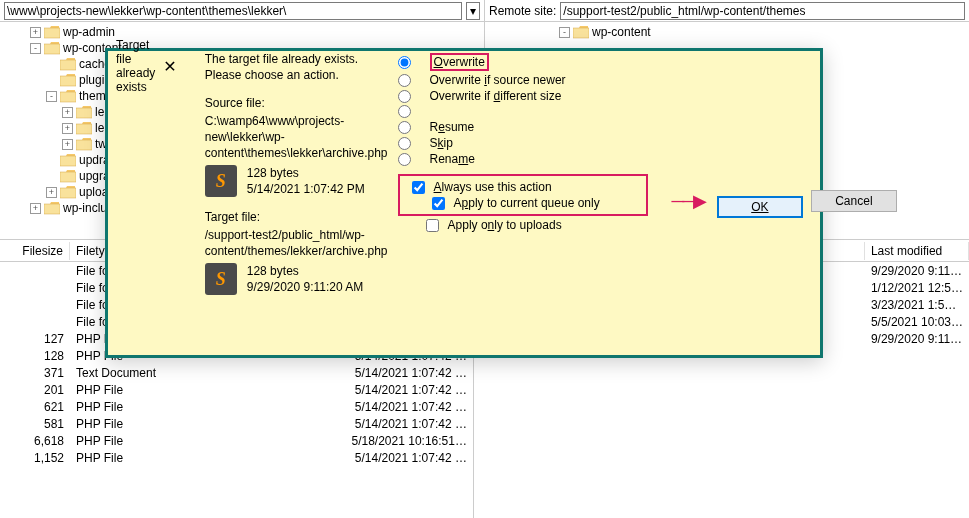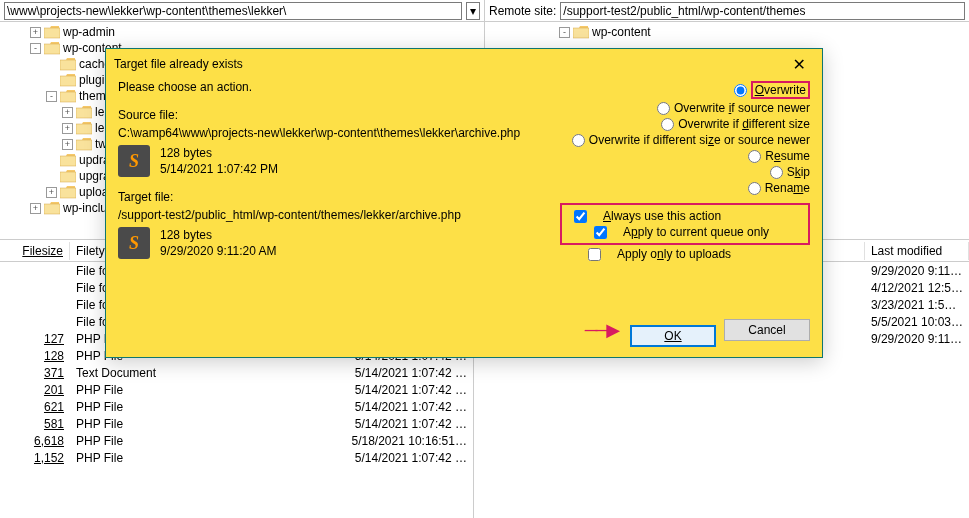--- a/index.html
+++ b/index.html
@@ -16,45 +16,45 @@
 .exp.empty { border:none; }
 .fld { width:16px; height:13px; display:inline-block; margin-right:3px; }
 .fld svg { display:block; }
 .lower { display:flex; height:calc(518px - 240px); }
 .listpane { flex:1; border-right:1px solid #ccc; display:flex; flex-direction:column; }
 .listhdr { display:flex; border-bottom:1px solid #ccc; background:#fff; height:22px; align-items:center; }
 .listhdr .col { padding:2px 6px; border-right:1px solid #e0e0e0; font-weight:400; }
 .listbody { flex:1; overflow:hidden; }
 .row { display:flex; height:17px; align-items:center; }
 .row .c { padding:0 6px; white-space:nowrap; overflow:hidden; }
-.c-size { width:70px; text-align:right;text-decoration:underline; }
+.c-size { width:70px; text-align:right; }
 .c-type { width:110px; }
 .c-date { flex:1;text-align:right; }
 .r-name { width:226px; display:flex; align-items:center; gap:4px; }
 .r-size { width:70px; text-align:right; }
 .r-type { width:95px; }
 .r-date { flex:1; }
 .fico { width:14px; height:14px; display:inline-block; }
 
-.dialog { position:absolute; left:105px; top:48px; width:718px; height:310px; background:#fde047; border:1px solid #0f766e; box-shadow:0 4px 20px rgba(0,0,0,.2); display:flex; flex-direction:column; }
+.dialog { position:absolute; left:105px; top:48px; width:718px; height:310px; background:#fef9c3; border:3px solid #0f766e; box-shadow:0 4px 20px rgba(0,0,0,.2); display:flex; flex-direction:row; }
 .dlg-title { height:30px; display:flex; align-items:center; padding:0 8px; font-size:12px; }
 .dlg-title .x { margin-left:auto; font-size:16px; padding:2px 8px; cursor:pointer; font-family:Arial; }
 .dlg-body { flex:1; display:flex; padding:0 12px 8px 12px; gap:10px; }
 .dlg-left { flex:1; }
 .dlg-left p { line-height:16px; }
 .dlg-left .lbl { margin-top:12px; }
 .dlg-left .path { margin-top:2px; }
 .fileinfo { display:flex; align-items:center; gap:10px; margin-top:4px; }
 .fileicon { width:32px; height:32px; background:#4a4a4a; border-radius:3px; display:flex; align-items:center; justify-content:center; }
 .fileicon .s { color:#ff9800; font-weight:bold; font-size:18px; font-style:italic; font-family:Georgia,serif; }
 .dlg-right { width:250px; }
 .dlg-right .grplbl { margin-bottom:3px; }
-.radio-row { display:flex; align-items:center; gap:4px; margin:2px 0; cursor:pointer;justify-content:flex-end; }
+.radio-row { display:flex; align-items:center; gap:19px; margin:2px 0; cursor:pointer; }
 .radio-row input { margin:0; }
-.chk-row { display:flex; align-items:center; gap:16px; margin:2px 0; cursor:pointer;padding-left:8px; }
+.chk-row { display:flex; align-items:center; gap:9px; margin:2px 0; cursor:pointer;padding-left:8px; }
 .chk-row input { margin:0; }
 .dlg-right .sub { margin-left:20px; }
 .hl-red { border:2px solid #d81b60; padding:0 2px; }
 .hl-red-box { border:2px solid #d81b60; padding:2px 4px; }
 .dlg-btns { display:flex; justify-content:flex-end; gap:8px; padding:6px 12px 10px; align-items:center; }
 .dlg-btns button { width:86px; height:22px; border:1px solid #adadad; background:#e1e1e1; cursor:pointer; }
 .dlg-btns button.ok { border:2px solid #0078d7; background:#e5f1fb;margin-top:12px; }
 .arrow { color:#d81b60; font-size:18px; margin-right:4px; letter-spacing:-2px; }
 .u { text-decoration:underline; }
 </style>
@@ -303,21 +303,21 @@
           <div class="c r-size"></div>
           <div class="c r-type">ile folder</div>
           <div class="c r-date">9/29/2020 9:11…</div>
         </div>
         <div class="row">
           <div class="c r-name">
             <span></span>
           </div>
           <div class="c r-size"></div>
           <div class="c r-type">ile folder</div>
-          <div class="c r-date">4/12/2021 12:5…</div>
+          <div class="c r-date">1/12/2021 12:5…</div>
         </div>
         <div class="row">
           <div class="c r-name">
             <span></span>
           </div>
           <div class="c r-size"></div>
           <div class="c r-type">ile folder</div>
           <div class="c r-date">3/23/2021 1:5…</div>
         </div>
         <div class="row">
@@ -344,20 +344,21 @@
   </div>
 </div>
 
 <div class="dialog">
   <div class="dlg-title">
     <span>Target file already exists</span>
     <span class="x">✕</span>
   </div>
   <div class="dlg-body">
     <div class="dlg-left">
+      <p>The target file already exists.</p>
       <p>Please choose an action.</p>
       <p class="lbl">Source file:</p>
       <p class="path">C:\wamp64\www\projects-new\lekker\wp-content\themes\lekker\archive.php</p>
       <div class="fileinfo">
         <div class="fileicon">
             <span class="s">S</span>
           </div>
         <div>
           <p>128 bytes</p>
           <p>5/14/2021 1:07:42 PM</p>
@@ -383,21 +384,20 @@
       <label class="radio-row">
           <input type="radio" name="act" style="">
           <span>Overwrite <span class="u">i</span>f source newer</span>
         </label>
       <label class="radio-row">
           <input type="radio" name="act" style="">
           <span>Overwrite if <span class="u">d</span>ifferent size</span>
         </label>
       <label class="radio-row">
           <input type="radio" name="act" style="">
-          <span>Overwrite if different si<span class="u">z</span>e or source newer</span>
         </label>
       <label class="radio-row">
           <input type="radio" name="act" style="">
           <span>R<span class="u">e</span>sume</span>
         </label>
       <label class="radio-row">
           <input type="radio" name="act" style="">
           <span>S<span class="u">k</span>ip</span>
         </label>
       <label class="radio-row">

